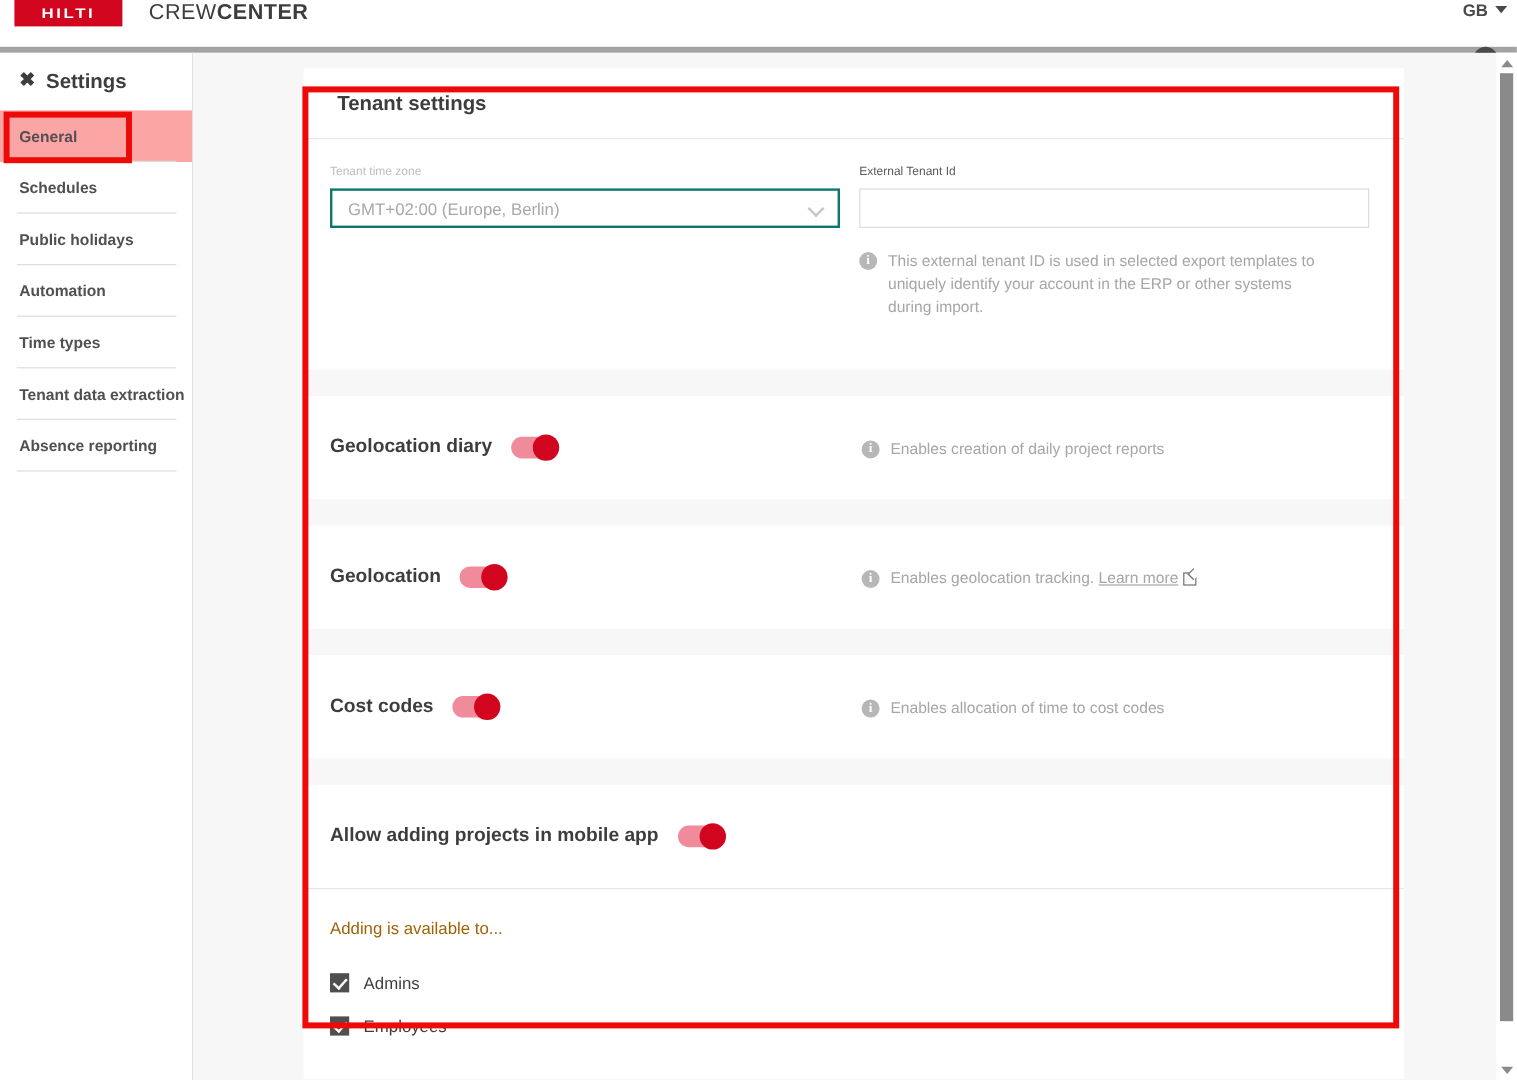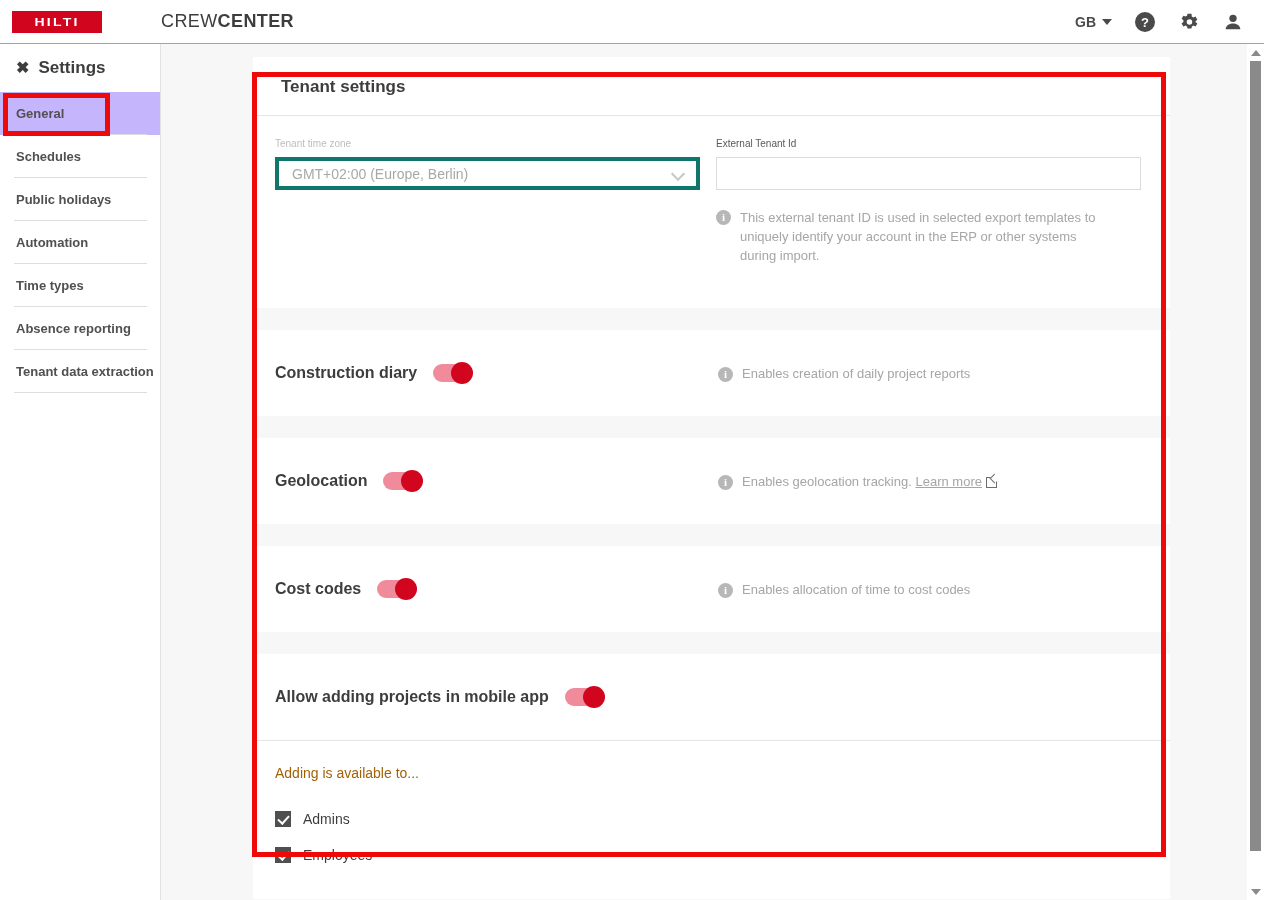--- a/index.html
+++ b/index.html
@@ -9,22 +9,22 @@
     background: #f7f7f7;
     font-family: "Liberation Sans", sans-serif;
     overflow: hidden;
   }
 
   
   #app-header {
     position: absolute; top: 0; left: 0;
     width: 1264px; height: 44px;
     background: #ffffff;
-    border-bottom: 1px solid #a3a3a3;
-    display: flex; align-items: center; gap: 37px;
+    border-bottom: 5px solid #a3a3a3;
+    display: flex; 
   }
   #hilti-logo {
     margin-left: 12px;
     width: 90px; height: 22px;
     background: #d2051e;
     display: flex; align-items: center; justify-content: center;
   }
   #hilti-logo .logo-text {
     color: #ffffff;
     font-size: 14px;
@@ -39,22 +39,23 @@
     letter-spacing: 0.4px;
     color: #3d3d3d;
   }
   #brand-title .thin { font-weight: 400; }
   #brand-title .bold { font-weight: bold; }
 
   #header-right {
     margin-left: auto;
     display: flex; align-items: center;
     gap: 22px;
-    padding-right: 20px;
+    padding-right: 8px;
     color: #4a4a4a;
+    flex-direction: column;
   }
   .lang-select {
     display: flex; align-items: center; gap: 6px;
     font-size: 14px; font-weight: bold; color: #4a4a4a;
     cursor: pointer;
   }
   .chev-down {
     width: 0; height: 0;
     border-left: 5px solid transparent;
     border-right: 5px solid transparent;
@@ -83,21 +84,21 @@
     display: flex; align-items: center;
     padding-left: 16px;
     font-size: 13px; font-weight: bold;
     color: #524f53;
     cursor: pointer;
   }
   .nav-item .sep {
     position: absolute; left: 14px; right: 13px; bottom: 0;
     height: 1px; background: #dddddd;
   }
-  .nav-item.selected { background: #c4b5fd; }
+  .nav-item.selected { background: #fca5a5; }
 
   
   #content {
     position: absolute; top: 44px; left: 161px;
     width: 1103px; height: 856px;
     background: #f7f7f7;
   }
 
   #card {
     position: absolute;
@@ -118,21 +119,21 @@
     height: 192px;
   }
   .field-col { width: 425px; }
   .field-col.right { margin-left: 16px; }
 
   .field-label { font-size: 10px; color: #bdbdbd; margin-bottom: 8px; }
   .field-label.dark { color: #595959; }
 
   .select-box {
     height: 33px;
-    border: 4px solid #0f766e;
+    border: 2px solid #0f766e;
     background: #ffffff;
     display: flex; align-items: center;
     padding: 0 10px 0 13px;
     font-size: 14px;
     color: #a8a8a8;
     cursor: not-allowed;
   }
   .select-box .chev {
     margin-left: auto;
     width: 14px; height: 14px;
@@ -365,25 +366,25 @@
     </li>
     <li class="nav-item">
       <span>Automation</span>
       <span class="sep"></span>
     </li>
     <li class="nav-item">
       <span>Time types</span>
       <span class="sep"></span>
     </li>
     <li class="nav-item">
+      <span>Tenant data extraction</span>
+      <span class="sep"></span>
+    </li>
+    <li class="nav-item">
       <span>Absence reporting</span>
-      <span class="sep"></span>
-    </li>
-    <li class="nav-item">
-      <span>Tenant data extraction</span>
       <span class="sep"></span>
     </li>
   </ul>
 </div>
 
 <div id="content">
   <div id="card">
 
     <div class="card-title">Tenant settings</div>
 
@@ -402,21 +403,21 @@
         <div class="hint-row">
           <span class="info-icon">i</span>
           <span class="hint-text">This external tenant ID is used in selected export templates to uniquely identify your account in the ERP or other systems during import.</span>
         </div>
       </div>
     </div>
 
     <div class="band"></div>
 
     <div class="toggle-row">
-      <span class="tg-label">Construction diary</span>
+      <span class="tg-label">Geolocation diary</span>
       <span class="toggle">
           <span class="knob"></span>
         </span>
       <span class="toggle-desc">
         <span class="info-icon">i</span>
         <span class="desc-text">Enables creation of daily project reports</span>
       </span>
     </div>
 
     <div class="band"></div>

